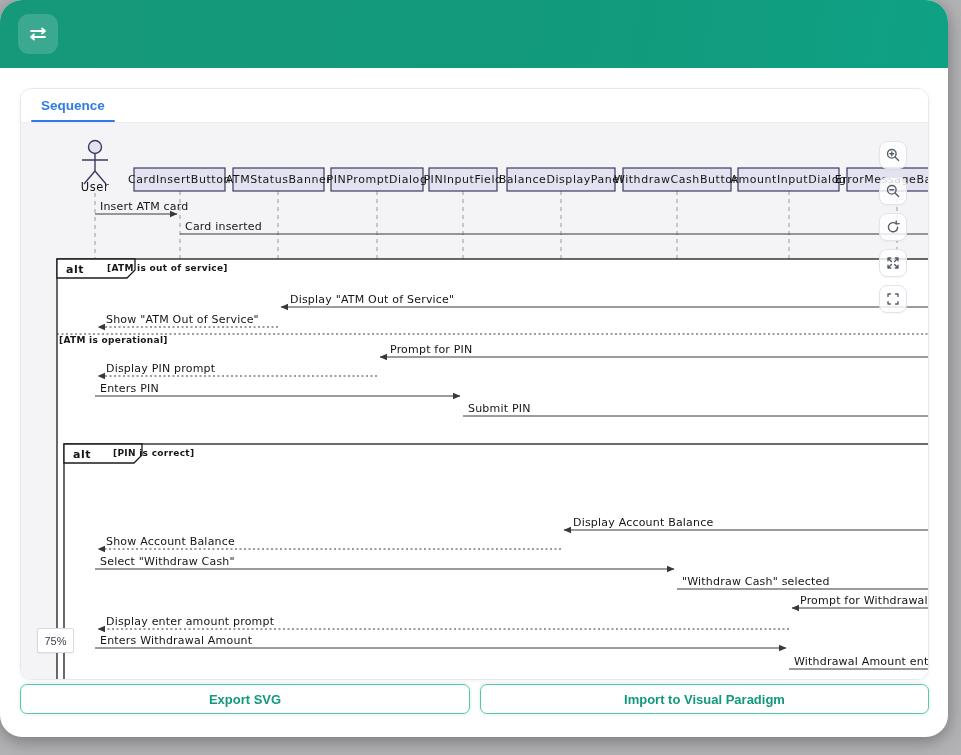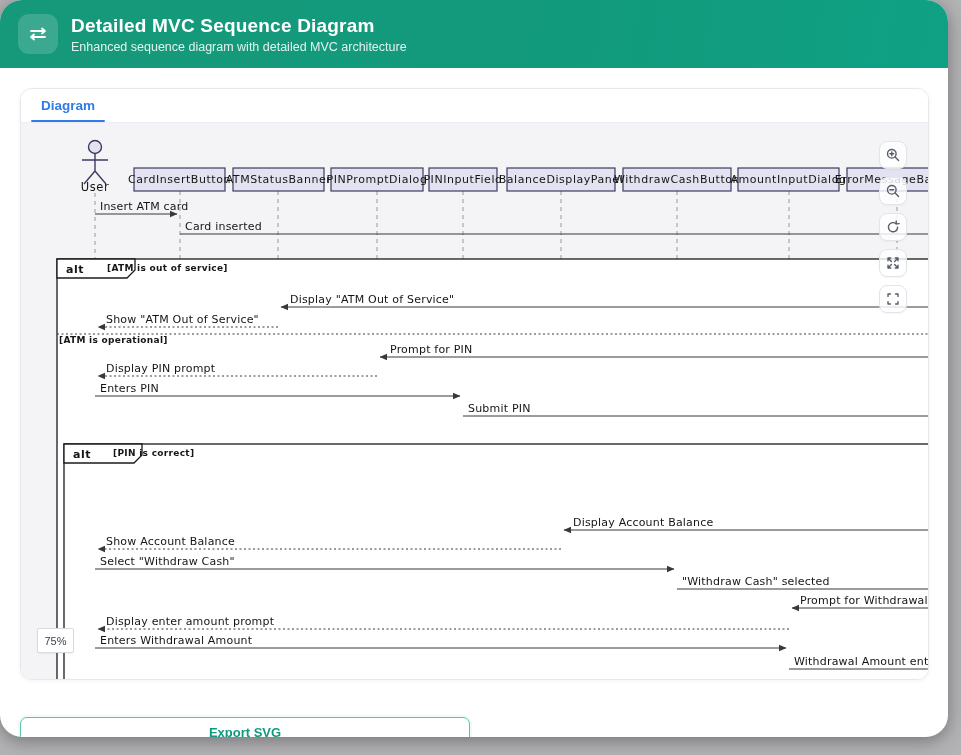--- a/index.html
+++ b/index.html
@@ -43,45 +43,41 @@
   .zbtn svg { stroke:#565d69; fill:none; stroke-width:1.4; stroke-linecap:round; stroke-linejoin:round; }
 
   .zoombadge { position:absolute; left:16px; top:505px; width:37px; height:25px; background:#fff;
                border:1px solid #d9dbe1; border-radius:2px; display:flex; align-items:center; justify-content:center;
                font-size:11px; color:#3c4350; box-shadow:0 1px 2px rgba(0,0,0,.05); }
 
   
   .footer-btn { position:absolute; top:684px; height:30px; background:#fff; border:1px solid #59c6a9;
                 border-radius:7px; color:#11997d; font-size:13px; font-weight:600; display:flex;
                 align-items:center; justify-content:center; cursor:pointer;
-                box-shadow:0 0 0 2px rgba(46,190,157,.07); font-family:inherit;margin-top:33px; }
+                box-shadow:0 0 0 2px rgba(46,190,157,.07); font-family:inherit; }
   .btn-export { left:20px; width:450px; }
   .btn-import { left:480px; width:449px; }
 </style>
 </head>
 <body>
 
 <div class="window">
 
   <div class="hdr">
     <div class="hdr-chip">
       <svg width="24" height="24" viewBox="0 0 24 24" style="stroke:#fff;fill:none;stroke-width:1.8;stroke-linecap:round;stroke-linejoin:round;">
         <path d="M5,9 H19 M16,6.5 L19,9 L16,11.5"></path>
         <path d="M19,15 H5 M8,12.5 L5,15 L8,17.5"></path>
       </svg>
     </div>
-    <div>
-      <div class="hdr-title">Detailed MVC Sequence Diagram</div>
-      <div class="hdr-sub">Enhanced sequence diagram with detailed MVC architecture</div>
-    </div>
   </div>
 
   <div class="card">
     <div class="tabbar">
-      <div class="tab active">Diagram</div>
+      <div class="tab active">Sequence</div>
     </div>
 
     <div class="viewport">
       <svg class="seq" width="907" height="557" viewBox="21 122 907 557">
         <defs>
           <marker id="arr" viewBox="0 0 10 10" refX="8.5" refY="5" markerWidth="8.5" markerHeight="8.5" orient="auto-start-reverse">
             <path d="M0,1.2 L9,5 L0,8.8 z" fill="#383838"></path>
           </marker>
         </defs>
 
@@ -260,14 +256,15 @@
             <path d="M3,5.4 V3 H5.4 M10.6,3 H13 V5.4 M13,10.6 V13 H10.6 M5.4,13 H3 V10.6"></path>
           </svg>
         </div>
       </div>
 
       <div class="zoombadge">75%</div>
     </div>
   </div>
 
   <button class="footer-btn btn-export">Export SVG</button>
+  <button class="footer-btn btn-import">Import to Visual Paradigm</button>
 
 </div>
 
 </body></html>

